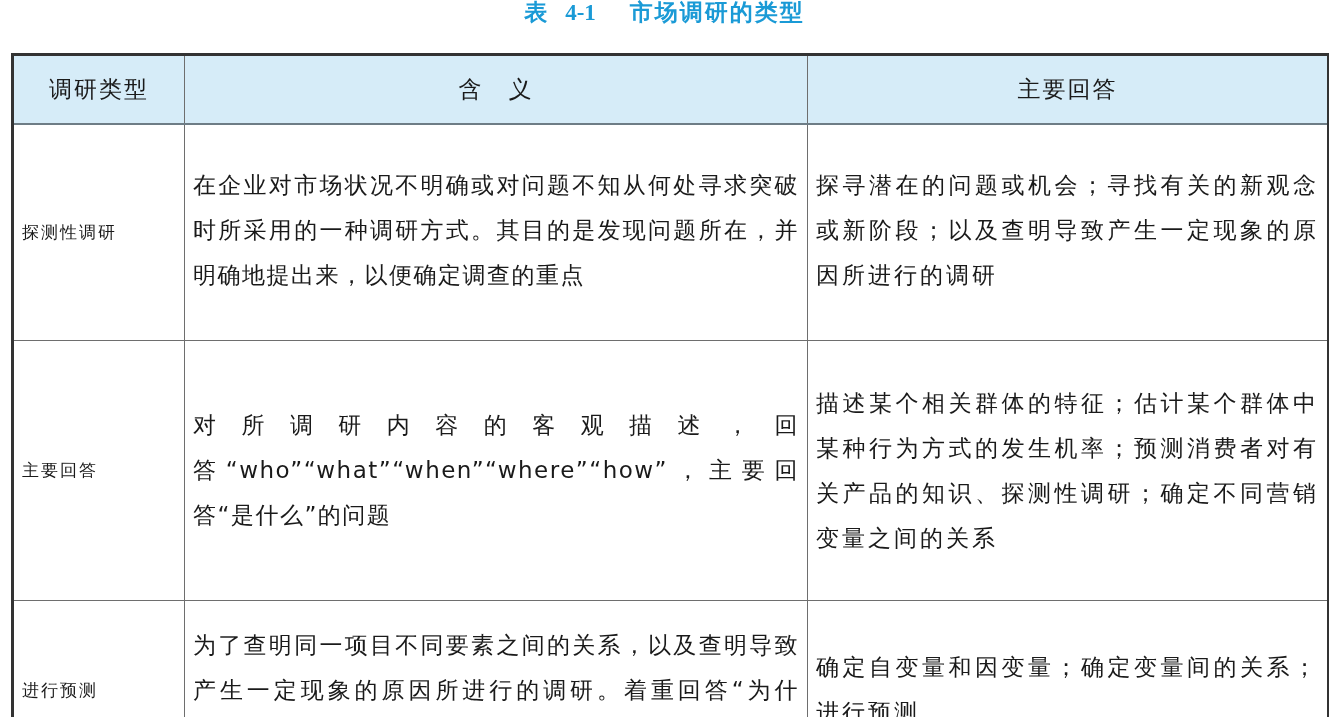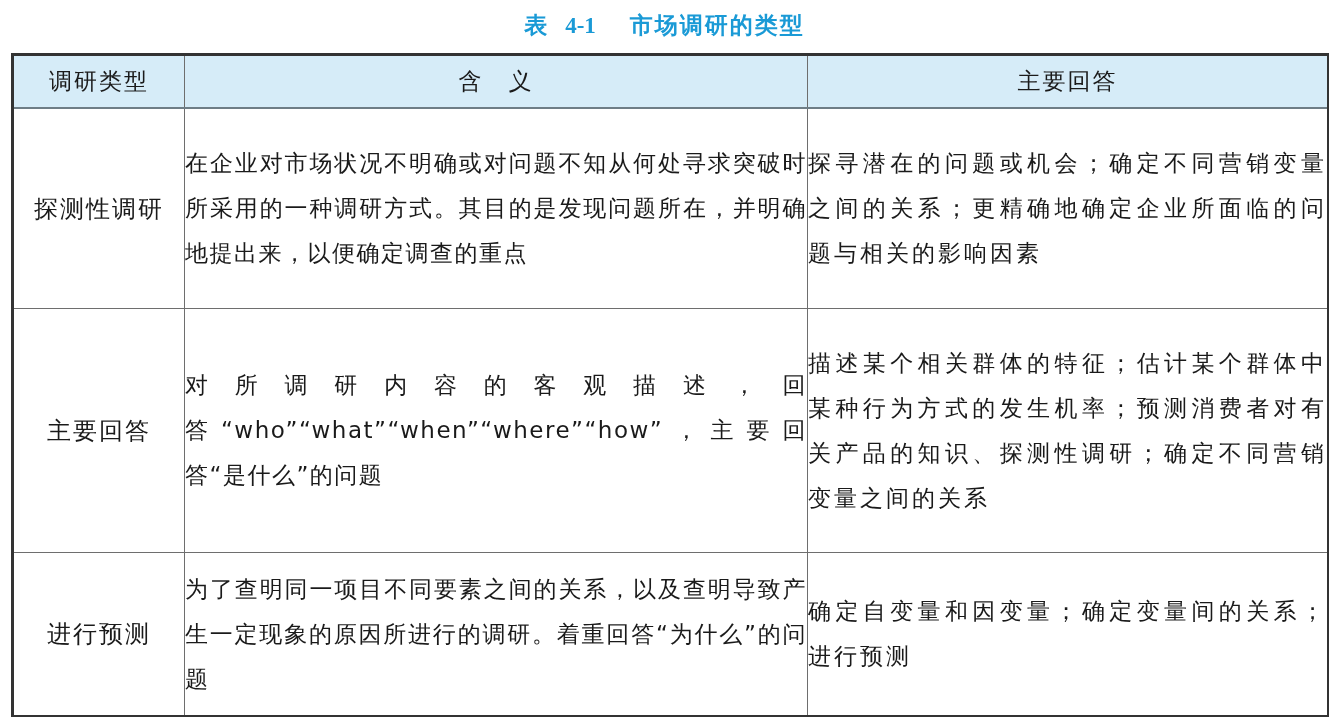--- a/index.html
+++ b/index.html
@@ -15,21 +15,21 @@
       font-family: "DejaVu Serif", "Liberation Serif", serif;
       color: #1a1a1a;
     }
     .caption {
       position: absolute;
       top: 0;
       left: 0;
       width: 1329px;
       height: 44px;
       text-align: center;
-      line-height: 50px;
+      line-height: 24px;
       font-size: 23px;
       color: #1a9ad6;
       font-weight: bold;
       letter-spacing: 2px;
       font-family: "DejaVu Sans", "Liberation Sans", sans-serif;
     }
     .caption .num {
       font-family: "Liberation Serif", "DejaVu Serif", serif;
       font-weight: bold;
       margin: 0 24px 0 6px;
@@ -42,52 +42,51 @@
       width: 1316px;
       border-collapse: collapse;
       border: 3px solid #333333;
       table-layout: fixed;
     }
     table.main col.c1 { width: 172px; }
     table.main col.c2 { width: 623px; }
     table.main col.c3 { width: 521px; }
     table.main th, table.main td {
       border: 1.5px solid #6e6e6e;
-      padding: 0;
+      padding: 8px;
       vertical-align: middle;
     }
     table.main thead th {
       background: #d6ecf8;
       height: 51px;
       font-weight: normal;
       font-size: 23px;
       font-family: "DejaVu Sans", "Liberation Sans", sans-serif;
       letter-spacing: 2px;
       text-align: center;
       border-bottom: 2px solid #6e7d86;
     }
     td.type {
-      text-align: center;
-      font-size: 24px;
+      font-size: 17px;
       letter-spacing: 2px;
       font-family: "DejaVu Sans", "Liberation Sans", sans-serif;
     }
     td.meaning, td.approach {
       font-size: 23px;
       line-height: 45px;
       font-family: "DejaVu Sans", "Liberation Sans", sans-serif;
       letter-spacing: 1.5px;
       padding: 0 16px 0 18px;
       text-align: justify;
     }
     td.approach {
       padding: 0 16px 0 18px;
       letter-spacing: 3px;
     }
-    tr.r1 td { height: 199px; }
+    tr.r1 td { height: 199px; font-family: Liberation Mono, monospace; }
     tr.r2 td { height: 243px; }
     tr.r3 td { height: 162px; }
   </style>
 </head>
 <body>
 
 <div class="caption">
   <span>表</span>
   <span class="num">4-1</span>
   <span>市场调研的类型</span>
@@ -103,21 +102,21 @@
     <tr>
       <th>调研类型</th>
       <th>含　义</th>
       <th>主要回答</th>
     </tr>
   </thead>
   <tbody>
     <tr class="r1">
       <td class="type">探测性调研</td>
       <td class="meaning">在企业对市场状况不明确或对问题不知从何处寻求突破时所采用的一种调研方式。其目的是发现问题所在，并明确地提出来，以便确定调查的重点</td>
-      <td class="approach">探寻潜在的问题或机会；确定不同营销变量之间的关系；更精确地确定企业所面临的问题与相关的影响因素</td>
+      <td class="approach">探寻潜在的问题或机会；寻找有关的新观念或新阶段；以及查明导致产生一定现象的原因所进行的调研</td>
     </tr>
     <tr class="r2">
       <td class="type">主要回答</td>
       <td class="meaning">对所调研内容的客观描述，回答“who”“what”“when”“where”“how”，主要回答“是什么”的问题</td>
       <td class="approach">描述某个相关群体的特征；估计某个群体中某种行为方式的发生机率；预测消费者对有关产品的知识、探测性调研；确定不同营销变量之间的关系</td>
     </tr>
     <tr class="r3">
       <td class="type">进行预测</td>
       <td class="meaning">为了查明同一项目不同要素之间的关系，以及查明导致产生一定现象的原因所进行的调研。着重回答“为什么”的问题</td>
       <td class="approach">确定自变量和因变量；确定变量间的关系；进行预测</td>

